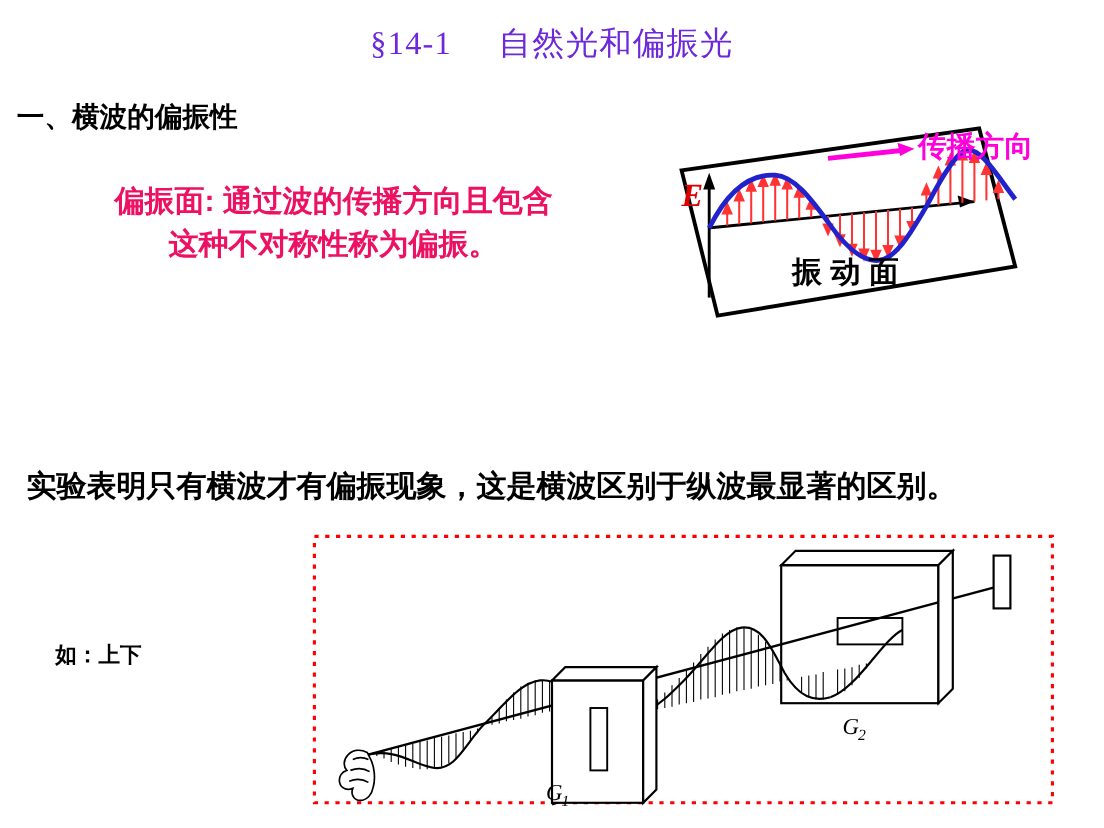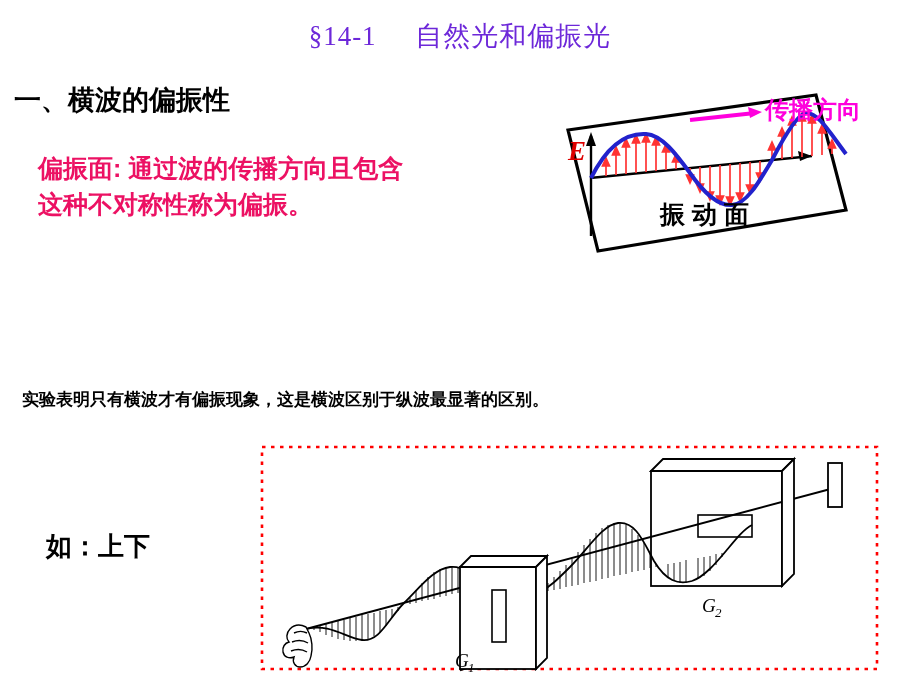--- a/index.html
+++ b/index.html
@@ -21,79 +21,79 @@
     font-size:27px;
     color:#6d28d9;
     letter-spacing:1px;
     white-space:pre;
   }
 
   
   #section-heading{
     position:absolute;
     left:14px;top:82px;
-    font-size:27px;
+    font-size:23px;
     font-weight:bold;
     color:#000000;
     font-family:"Liberation Sans","DejaVu Sans",sans-serif;
   }
 
   
   #definition-block{
     position:absolute;
     left:38px;top:150px;
     width:480px;
     font-size:25px;
     font-weight:bold;
     color:#ec1163;
     line-height:36px;
     font-family:"Liberation Sans","DejaVu Sans",sans-serif;
   }
-  #definition-block div{white-space:nowrap;}
+  #definition-block div{white-space:nowrap;text-align:center;}
 
   
   #paragraph-polarization{
     position:absolute;
     left:22px;top:286px;
     width:890px;
     font-size:25px;
     font-weight:bold;
     line-height:37px;
     font-family:"Liberation Sans","DejaVu Sans",sans-serif;
   }
   .txt-black{color:#000000;}
   .txt-magenta{color:#ec1163;}
 
   
   #paragraph-transverse{
     position:absolute;
     left:22px;top:388px;
     width:890px;
-    font-size:17px;
+    font-size:25px;
     font-weight:bold;
     color:#000000;
     white-space:nowrap;
     font-family:"Liberation Sans","DejaVu Sans",sans-serif;
   }
 
   
   #example-caption{
     position:absolute;
     left:46px;top:525px;
-    font-size:26px;
+    font-size:18px;
     font-weight:bold;
     color:#000000;
     line-height:42px;
     font-family:"Liberation Sans","DejaVu Sans",sans-serif;
   }
   #example-caption div{white-space:nowrap;}
 
   
   #vibration-plane-figure{
-    position:absolute;left:550px;top:88px;width:370px;height:172px;
+    position:absolute;left:550px;top:100px;width:370px;height:172px;
   }
   #rope-experiment-figure{
     position:absolute;left:258px;top:443px;width:630px;height:235px;
   }
   svg{display:block;overflow:visible;}
   .fig-label{
     font-family:"Liberation Serif","DejaVu Serif",serif;
   }
 </style>
 </head>

